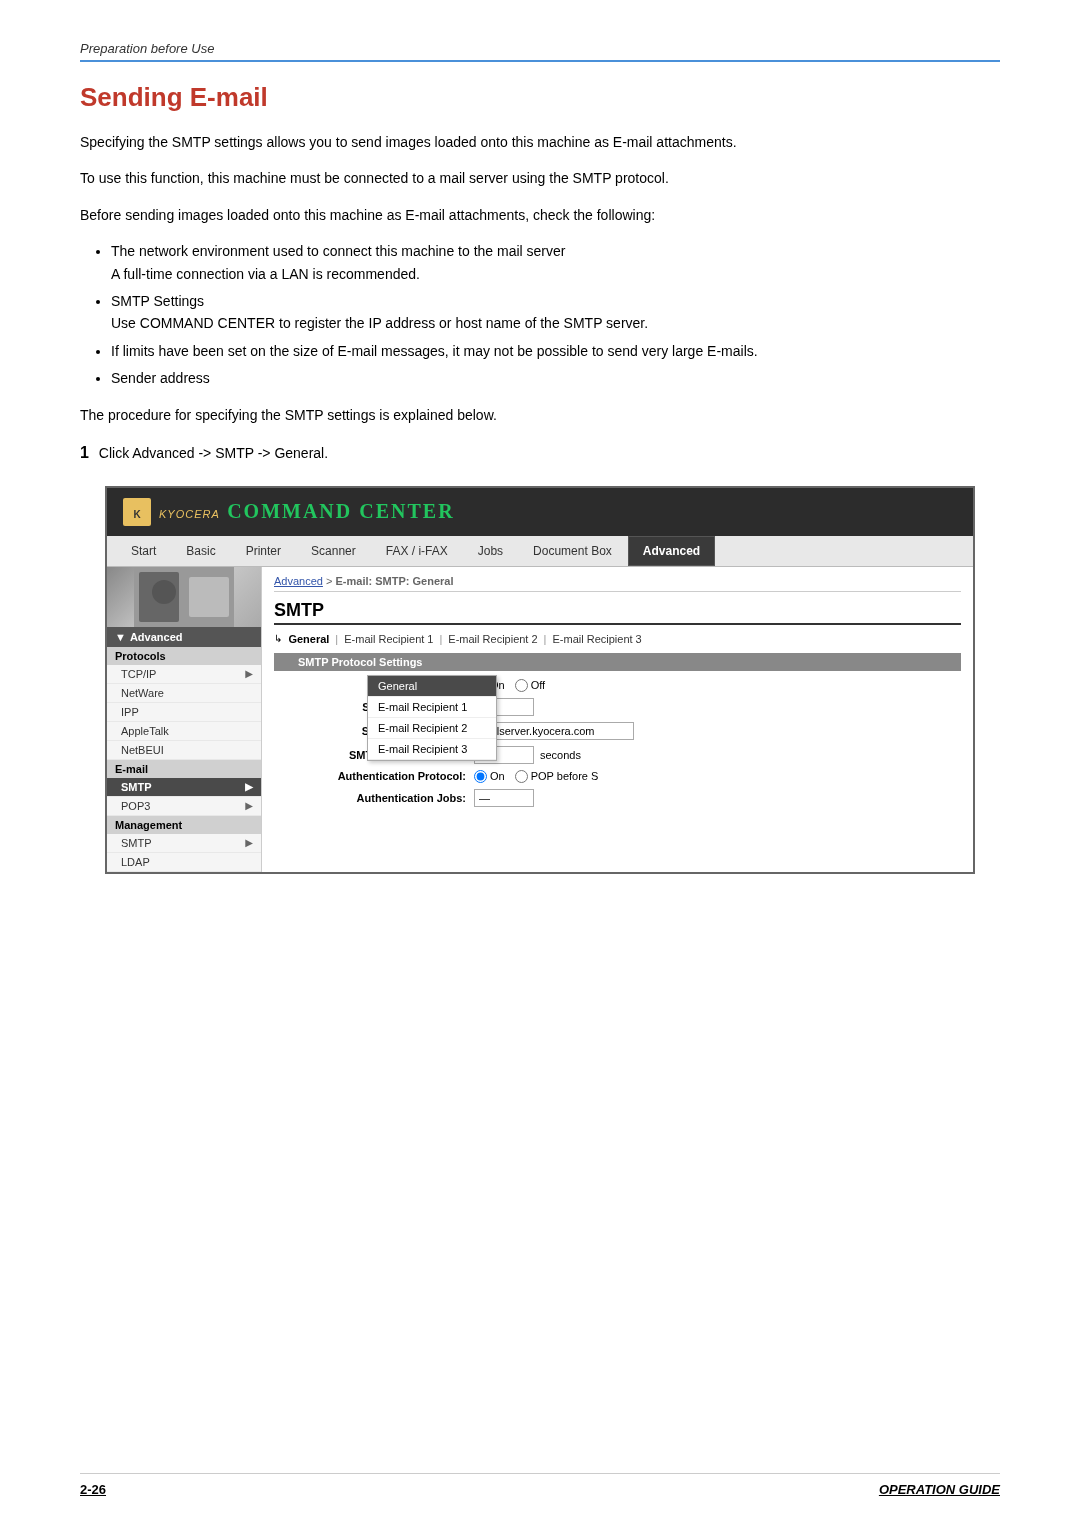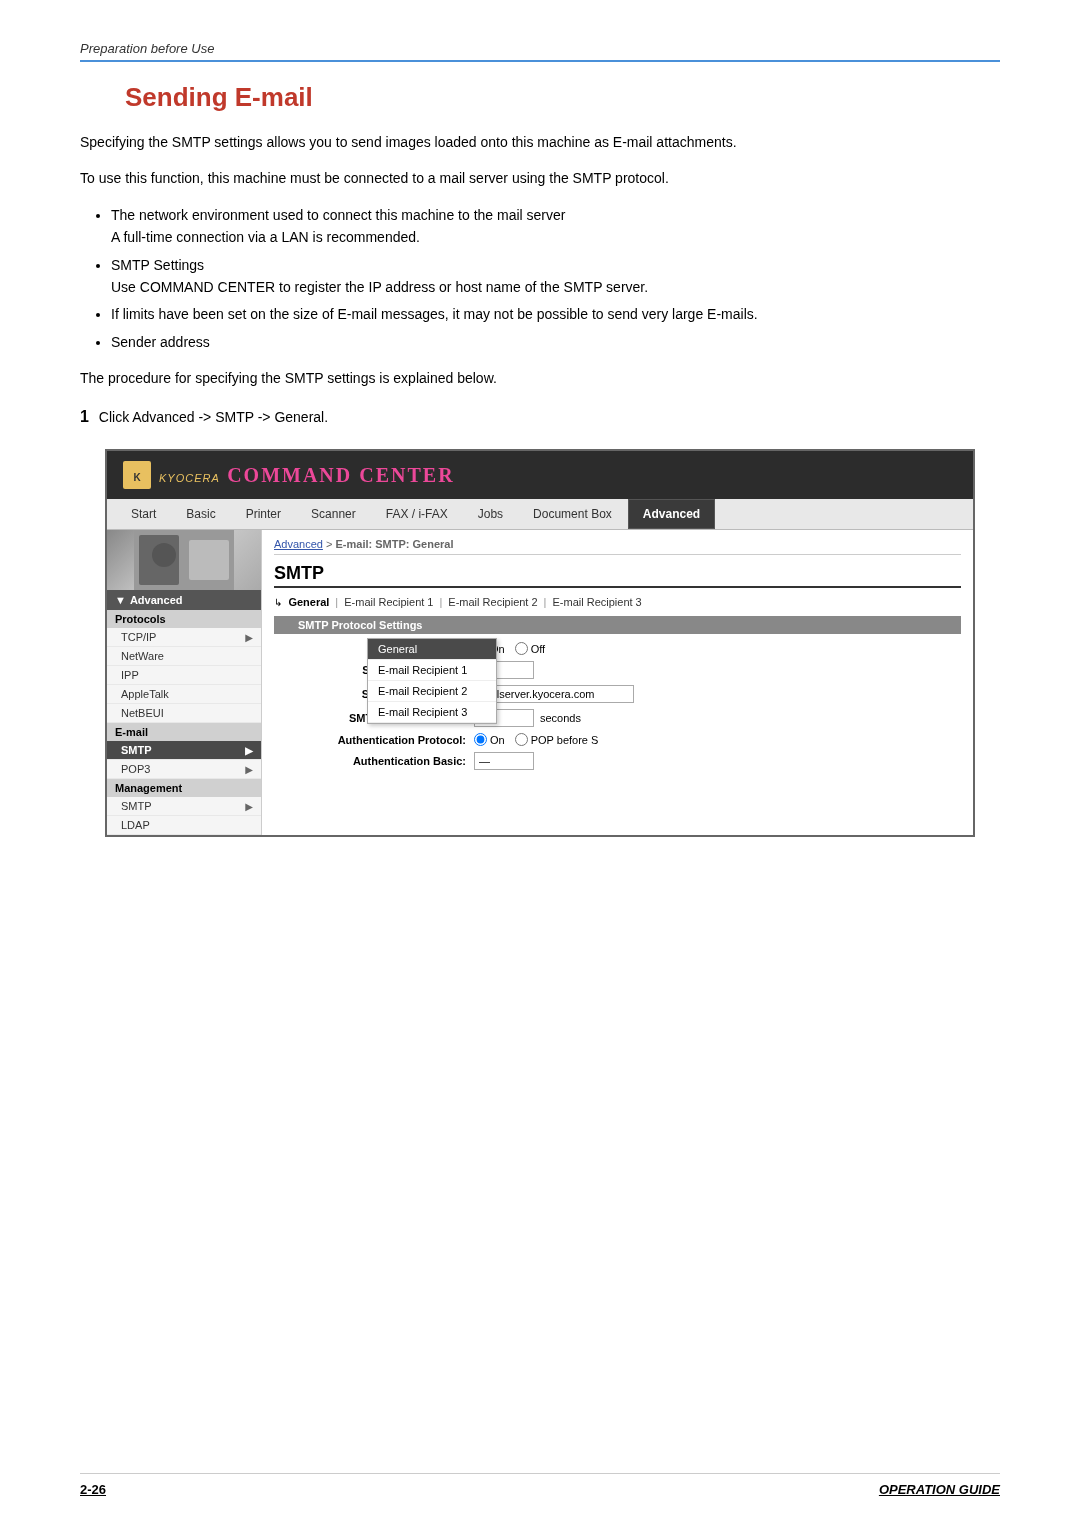--- a/index.html
+++ b/index.html
@@ -31,21 +31,20 @@
       font-size: 13px;
       color: #333;
     }
 
     .section-title {
       font-size: 26px;
       font-weight: bold;
       color: #c0392b;
       margin-top: 10px;
       margin-bottom: 18px;
-      margin-left: 45px;
     }
 
     .intro-para {
       margin-bottom: 14px;
       line-height: 1.6;
       font-size: 14px;
     }
 
     .bullet-list {
       margin-left: 31px;
@@ -83,21 +82,21 @@
     
     .cc-header {
       background: #2c2c2c;
       padding: 10px 16px;
       display: flex;
       align-items: center;
       gap: 8px;
     }
 
     .cc-title {
-      color: #ec4899;
+      color: #22c55e;
       font-size: 20px;
       font-weight: bold;
       letter-spacing: 2px;
       text-transform: uppercase;
       font-family: Georgia, serif;
     }
 
     .cc-logo-small {
       color: #e8c060;
       font-size: 11px;
@@ -363,20 +362,21 @@
 <div class="page-container">
 
   <div class="header-section">
     <span class="breadcrumb-text">Preparation before Use</span>
   </div>
 
   <h1 class="section-title">Sending E-mail</h1>
 
   <p class="intro-para">Specifying the SMTP settings allows you to send images loaded onto this machine as E-mail attachments.</p>
   <p class="intro-para">To use this function, this machine must be connected to a mail server using the SMTP protocol.</p>
+  <p class="intro-para">Before sending images loaded onto this machine as E-mail attachments, check the following:</p>
 
   <ul class="bullet-list">
     <li>The network environment used to connect this machine to the mail server<br>A full-time connection via a LAN is recommended.</li>
     <li>SMTP Settings<br>Use COMMAND CENTER to register the IP address or host name of the SMTP server.</li>
     <li>If limits have been set on the size of E-mail messages, it may not be possible to send very large E-mails.</li>
     <li>Sender address</li>
   </ul>
 
   <p class="intro-para">The procedure for specifying the SMTP settings is explained below.</p>
 
@@ -531,21 +531,21 @@
             <label class="radio-option">
               <input type="radio" name="auth_protocol" checked="" style=""> On
             </label>
             <label class="radio-option">
               <input type="radio" name="auth_protocol" style=""> POP before S
             </label>
           </div>
         </div>
 
         <div class="form-row">
-          <div class="form-label">Authentication Basic:</div>
+          <div class="form-label">Authentication Jobs:</div>
           <div class="form-value">
             <input type="text" class="form-input" value="—" style="">
           </div>
         </div>
 
         <div class="dropdown-overlay">
           <div class="dropdown-item selected-row">General</div>
           <div class="dropdown-item">E-mail Recipient 1</div>
           <div class="dropdown-item">E-mail Recipient 2</div>
           <div class="dropdown-item">E-mail Recipient 3</div>

